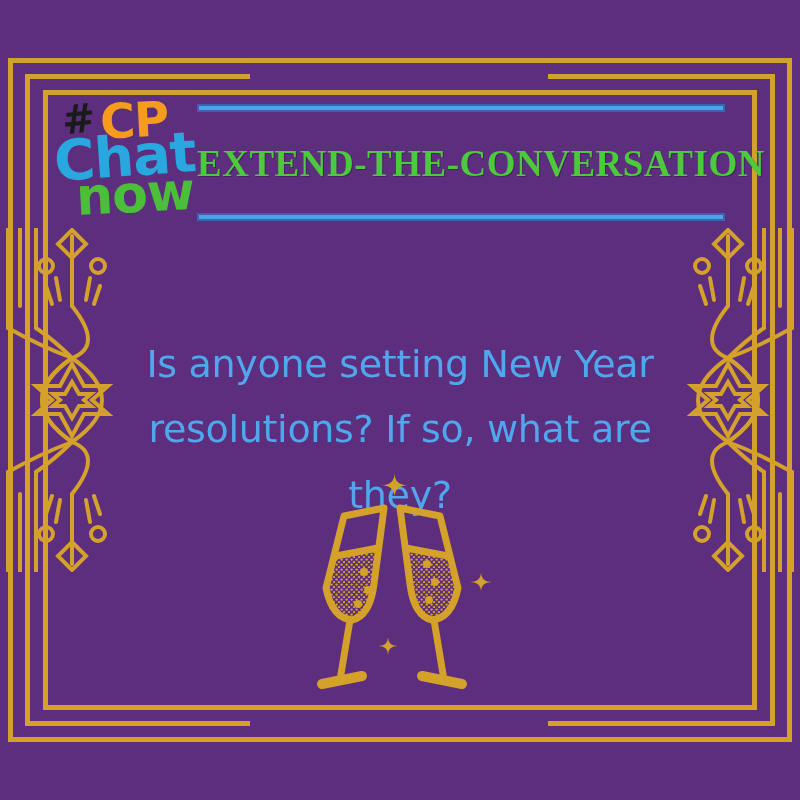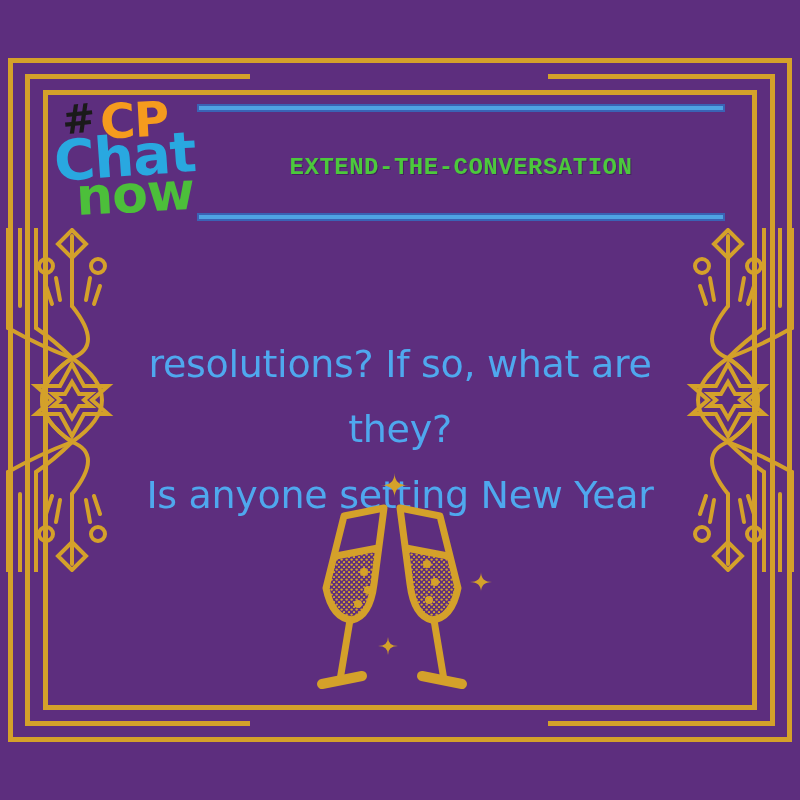--- a/index.html
+++ b/index.html
@@ -119,26 +119,26 @@
     background: #4fa3e3;
     border: 2px solid #3a63b5;
     box-sizing: border-box;
   }
   .rule-top { top: 104px; }
   .rule-bottom { top: 213px; }
 
   .header-title {
     position: absolute;
     left: 197px;
-    top: 154px;
+    top: 142px;
     width: 528px;
     text-align: center;
-    font-family: Liberation Mono, monospace;
+    font-family: Liberation Serif, serif;
     font-weight: bold;
-    font-size: 24px;
+    font-size: 37px;
     letter-spacing: 0.5px;
     color: #4cc93c;
     text-shadow: 1px 1px 0 rgba(40,20,60,0.45);
     white-space: nowrap;
   }
 
   
   .question {
     position: absolute;
     left: 120px;
@@ -191,22 +191,22 @@
     <span class="logo-row logo-cp">CP</span>
     <span class="logo-row logo-chat">Chat</span>
     <span class="logo-row logo-now">now</span>
   </div>
 
   <div class="rule rule-top"></div>
   <div class="header-title">EXTEND-THE-CONVERSATION</div>
   <div class="rule rule-bottom"></div>
 
   <div class="question">
+    <span class="q-line">Is anyone setting New Year</span>
     <span class="q-line">resolutions? If so, what are they?</span>
-    <span class="q-line">Is anyone setting New Year</span>
   </div>
 
   <div class="ornament ornament-left">
     <svg width="130" height="344" viewBox="0 0 130 344" fill="none" stroke="#d4a12a" stroke-width="4" stroke-linecap="round">
 
       <path d="M2 0 L2 100"></path>
       <path d="M14 0 L14 78"></path>
       <path d="M30 0 L30 100"></path>
       <path d="M66 8 L66 78"></path>
 

